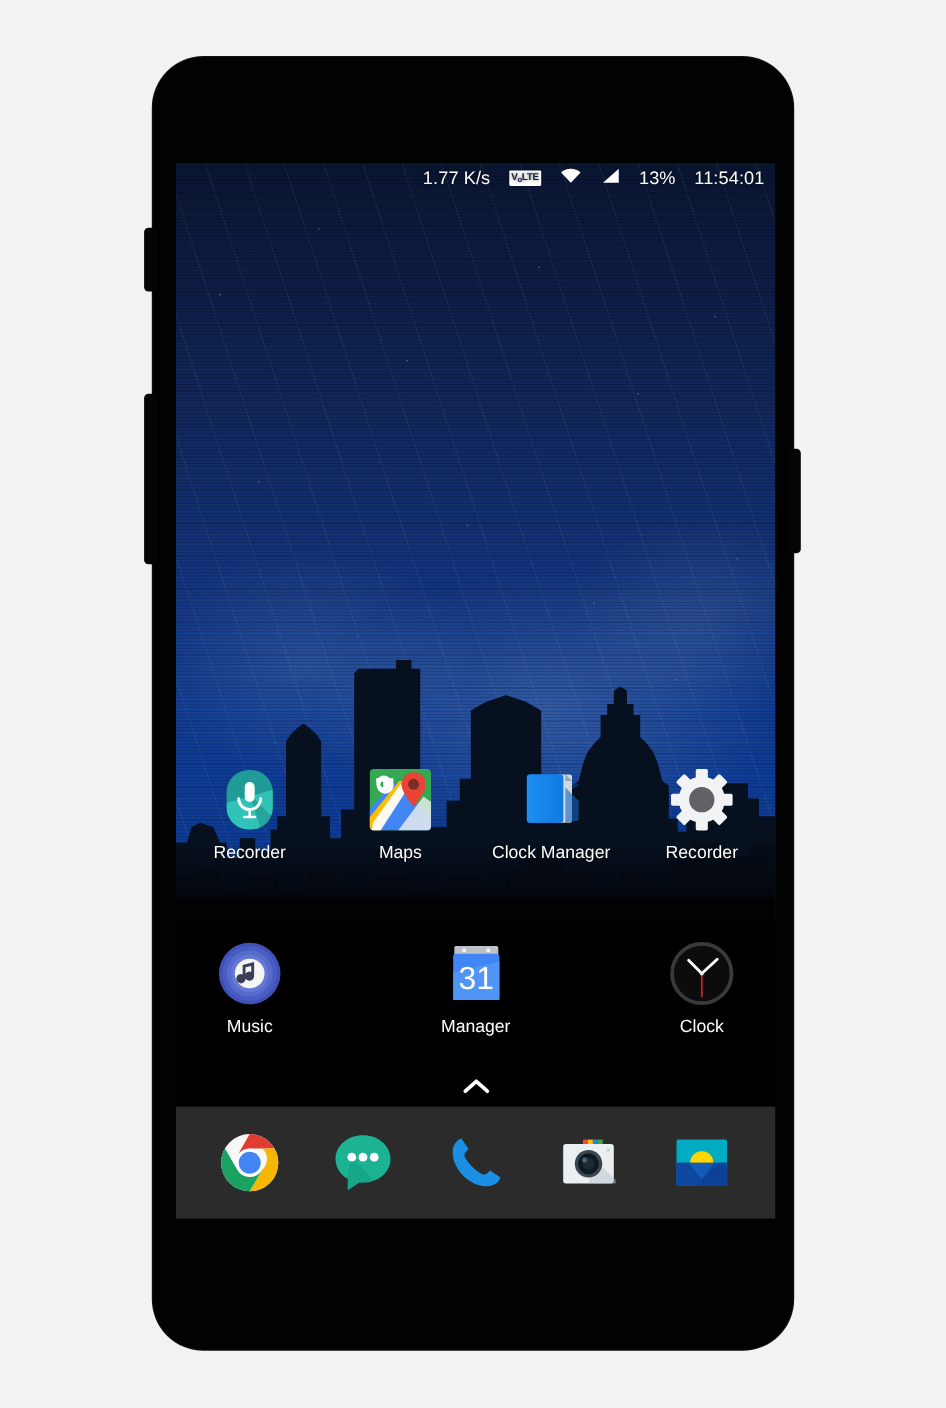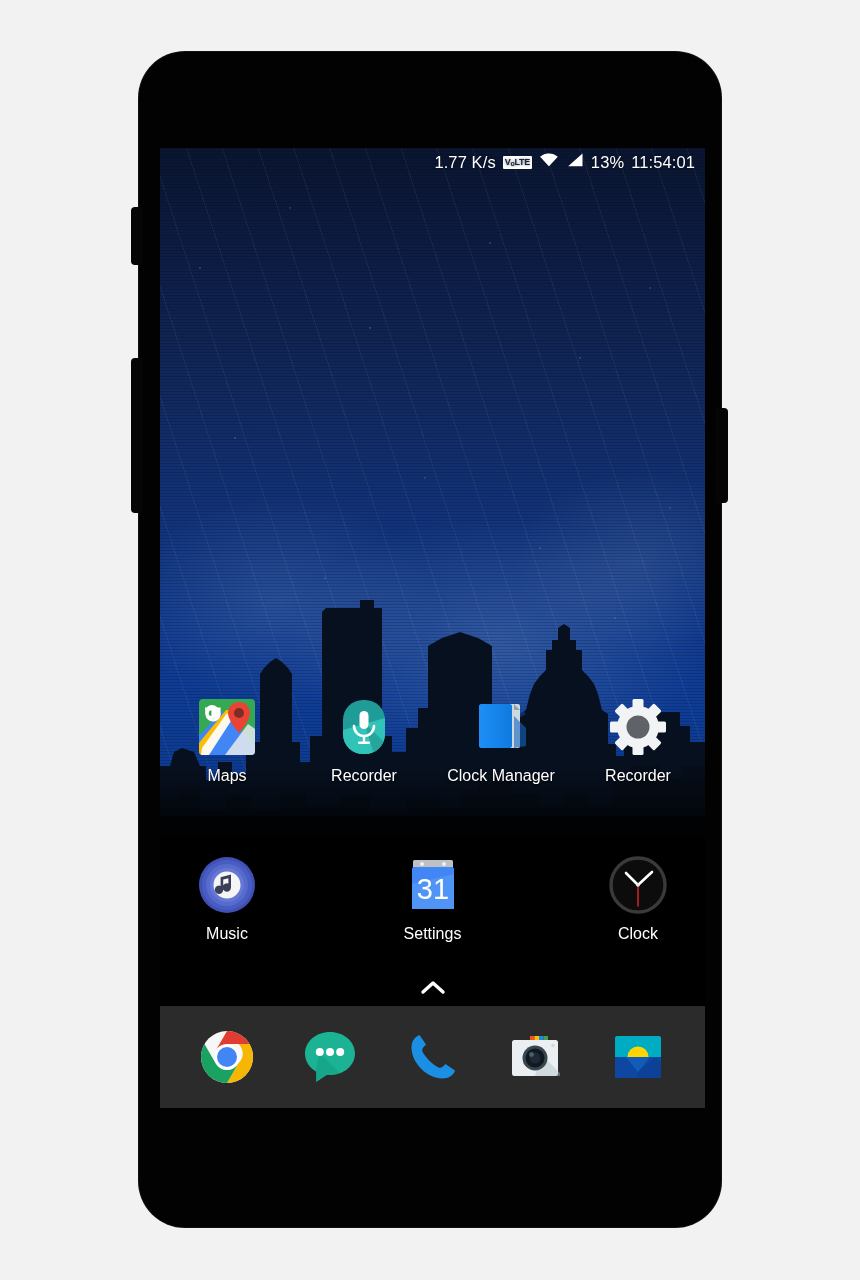--- a/index.html
+++ b/index.html
@@ -123,21 +123,21 @@
   
   .statusbar {
     position: absolute;
     left: 0; top: 0;
     width: 545px; height: 28px;
     display: flex;
     align-items: center;
     justify-content: flex-end;
     padding-right: 10px;
     box-sizing: border-box;
-    gap: 7px;
+    gap: 17px;
     color: #ffffff;
     font-size: 16px;
     z-index: 20;
     text-shadow: 0 0 3px rgba(0,0,0,.6);
   }
   .sb-text { font-size: 16.5px; letter-spacing: .1px; white-space: nowrap; }
   .sb-volte {
     background: #ffffff;
     color: #14213d;
     font-size: 9px;
@@ -285,20 +285,42 @@
       <span class="sb-text">13%</span>
       <span class="sb-text">11:54:01</span>
     </div>
 
     <div class="app-grid row-1">
 
       <div class="app-cell">
         <div class="app-icon">
           <svg viewBox="0 0 62 62" xmlns="http://www.w3.org/2000/svg">
             <defs>
+                <clipPath id="recClip">
+                  <rect x="10" y="4" width="42" height="54" rx="20"></rect>
+                </clipPath>
+              </defs>
+            <rect x="10" y="4" width="42" height="54" rx="20" fill="#1f9c97"></rect>
+            <g clip-path="url(#recClip)">
+              <path d="M10 34 L52 22 L52 58 L10 58 Z" fill="#32c3b8"></path>
+              <path d="M31 26 L55 50 L55 58 L41 58 Z" fill="#19807c" opacity="0.45"></path>
+            </g>
+            <rect x="26.5" y="15" width="9" height="18" rx="4.5" fill="#ffffff"></rect>
+            <path d="M21 30 a10 10 0 0 0 20 0" fill="none" stroke="#ffffff" stroke-width="2.6" stroke-linecap="round"></path>
+            <rect x="29.8" y="39" width="2.4" height="7" fill="#ffffff"></rect>
+            <rect x="25" y="45.5" width="12" height="2.4" rx="1.2" fill="#ffffff"></rect>
+          </svg>
+        </div>
+        <div class="app-label">Recorder</div>
+      </div>
+
+      <div class="app-cell">
+        <div class="app-icon">
+          <svg viewBox="0 0 62 62" xmlns="http://www.w3.org/2000/svg">
+            <defs>
                 <clipPath id="mapsClip">
                   <rect x="3" y="3" width="56" height="56" rx="4"></rect>
                 </clipPath>
               </defs>
             <g clip-path="url(#mapsClip)">
               <rect x="3" y="3" width="56" height="56" fill="#34a853"></rect>
               <path d="M3 40 L26 15 L59 48 L59 59 L3 59 Z" fill="#4285f4"></path>
               <path d="M3 47 L30 14 L40 14 L12 59 L3 59 Z" fill="#fbbc04"></path>
               <path d="M6 52 L31 17 L37 22 L13 59 L5 59 Z" fill="#ffffff" opacity="0.92"></path>
               <path d="M29 59 L52 28 L59 33 L59 59 Z" fill="#e8eaed" opacity="0.85"></path>
@@ -306,42 +328,20 @@
               <circle cx="16" cy="16" r="5.4" fill="none" stroke="#ffffff" stroke-width="3"></circle>
               <rect x="16" y="14.4" width="7.5" height="3" fill="#ffffff"></rect>
             </g>
             <path d="M43 6 C36.9 6 32 10.9 32 17 C32 25 43 37 43 37 C43 37 54 25 54 17 C54 10.9 49.1 6 43 6 Z" fill="#ea4335"></path>
             <circle cx="43" cy="17" r="5" fill="#7b2d26"></circle>
           </svg>
         </div>
         <div class="app-label">Maps</div>
       </div>
 
-      <div class="app-cell">
-        <div class="app-icon">
-          <svg viewBox="0 0 62 62" xmlns="http://www.w3.org/2000/svg">
-            <defs>
-                <clipPath id="recClip">
-                  <rect x="10" y="4" width="42" height="54" rx="20"></rect>
-                </clipPath>
-              </defs>
-            <rect x="10" y="4" width="42" height="54" rx="20" fill="#1f9c97"></rect>
-            <g clip-path="url(#recClip)">
-              <path d="M10 34 L52 22 L52 58 L10 58 Z" fill="#32c3b8"></path>
-              <path d="M31 26 L55 50 L55 58 L41 58 Z" fill="#19807c" opacity="0.45"></path>
-            </g>
-            <rect x="26.5" y="15" width="9" height="18" rx="4.5" fill="#ffffff"></rect>
-            <path d="M21 30 a10 10 0 0 0 20 0" fill="none" stroke="#ffffff" stroke-width="2.6" stroke-linecap="round"></path>
-            <rect x="29.8" y="39" width="2.4" height="7" fill="#ffffff"></rect>
-            <rect x="25" y="45.5" width="12" height="2.4" rx="1.2" fill="#ffffff"></rect>
-          </svg>
-        </div>
-        <div class="app-label">Recorder</div>
-      </div>
-
 
       <div class="app-cell">
         <div class="app-icon">
           <svg viewBox="0 0 62 62" xmlns="http://www.w3.org/2000/svg">
             <path d="M44 6 L56 18 L49 22 L40 12 Z" fill="#0d47a1" opacity="0.55"></path>
             <rect x="36" y="8" width="14" height="44" rx="2" fill="#cfd8dc"></rect>
             <path d="M44 8 L50 14 L44 14 Z" fill="#90a4ae"></path>
             <path d="M44 20 L56 32 L56 50 L44 52 Z" fill="#1565c0" opacity="0.6"></path>
             <rect x="9" y="8" width="33" height="44" rx="3" fill="#1a88f0"></rect>
             <rect x="9" y="8" width="33" height="44" rx="3" fill="url(#fmGrad)"></rect>
@@ -403,21 +403,21 @@
         <div class="app-icon">
           <svg viewBox="0 0 62 62" xmlns="http://www.w3.org/2000/svg">
             <rect x="11" y="6" width="40" height="8" rx="1.5" fill="#bdc1c6"></rect>
             <circle cx="20" cy="10" r="1.9" fill="#f1f3f4"></circle>
             <circle cx="42" cy="10" r="1.9" fill="#f1f3f4"></circle>
             <rect x="10" y="13" width="42" height="42" rx="2" fill="#4285f4"></rect>
             <path d="M10 30 L52 20 L52 55 L10 55 Z" fill="#5094f5"></path>
             <text x="31" y="45" font-family="Liberation Sans, sans-serif" font-size="29" font-weight="400" fill="#ffffff" text-anchor="middle">31</text>
           </svg>
         </div>
-        <div class="app-label">Settings</div>
+        <div class="app-label">Manager</div>
       </div>
 
       <div class="app-cell">
         <div class="app-icon">
           <svg viewBox="0 0 62 62" xmlns="http://www.w3.org/2000/svg">
             <circle cx="31" cy="31" r="27" fill="#0c0c0c" stroke="#3a3a3c" stroke-width="3.4"></circle>
             <line x1="31" y1="31" x2="19" y2="19" stroke="#ffffff" stroke-width="2.6" stroke-linecap="round"></line>
             <line x1="31" y1="31" x2="45" y2="18" stroke="#ffffff" stroke-width="2.6" stroke-linecap="round"></line>
             <line x1="31" y1="31" x2="31" y2="52" stroke="#cc2222" stroke-width="1.6" stroke-linecap="round"></line>
             <circle cx="31" cy="31" r="1.8" fill="#e8e8e8"></circle>

